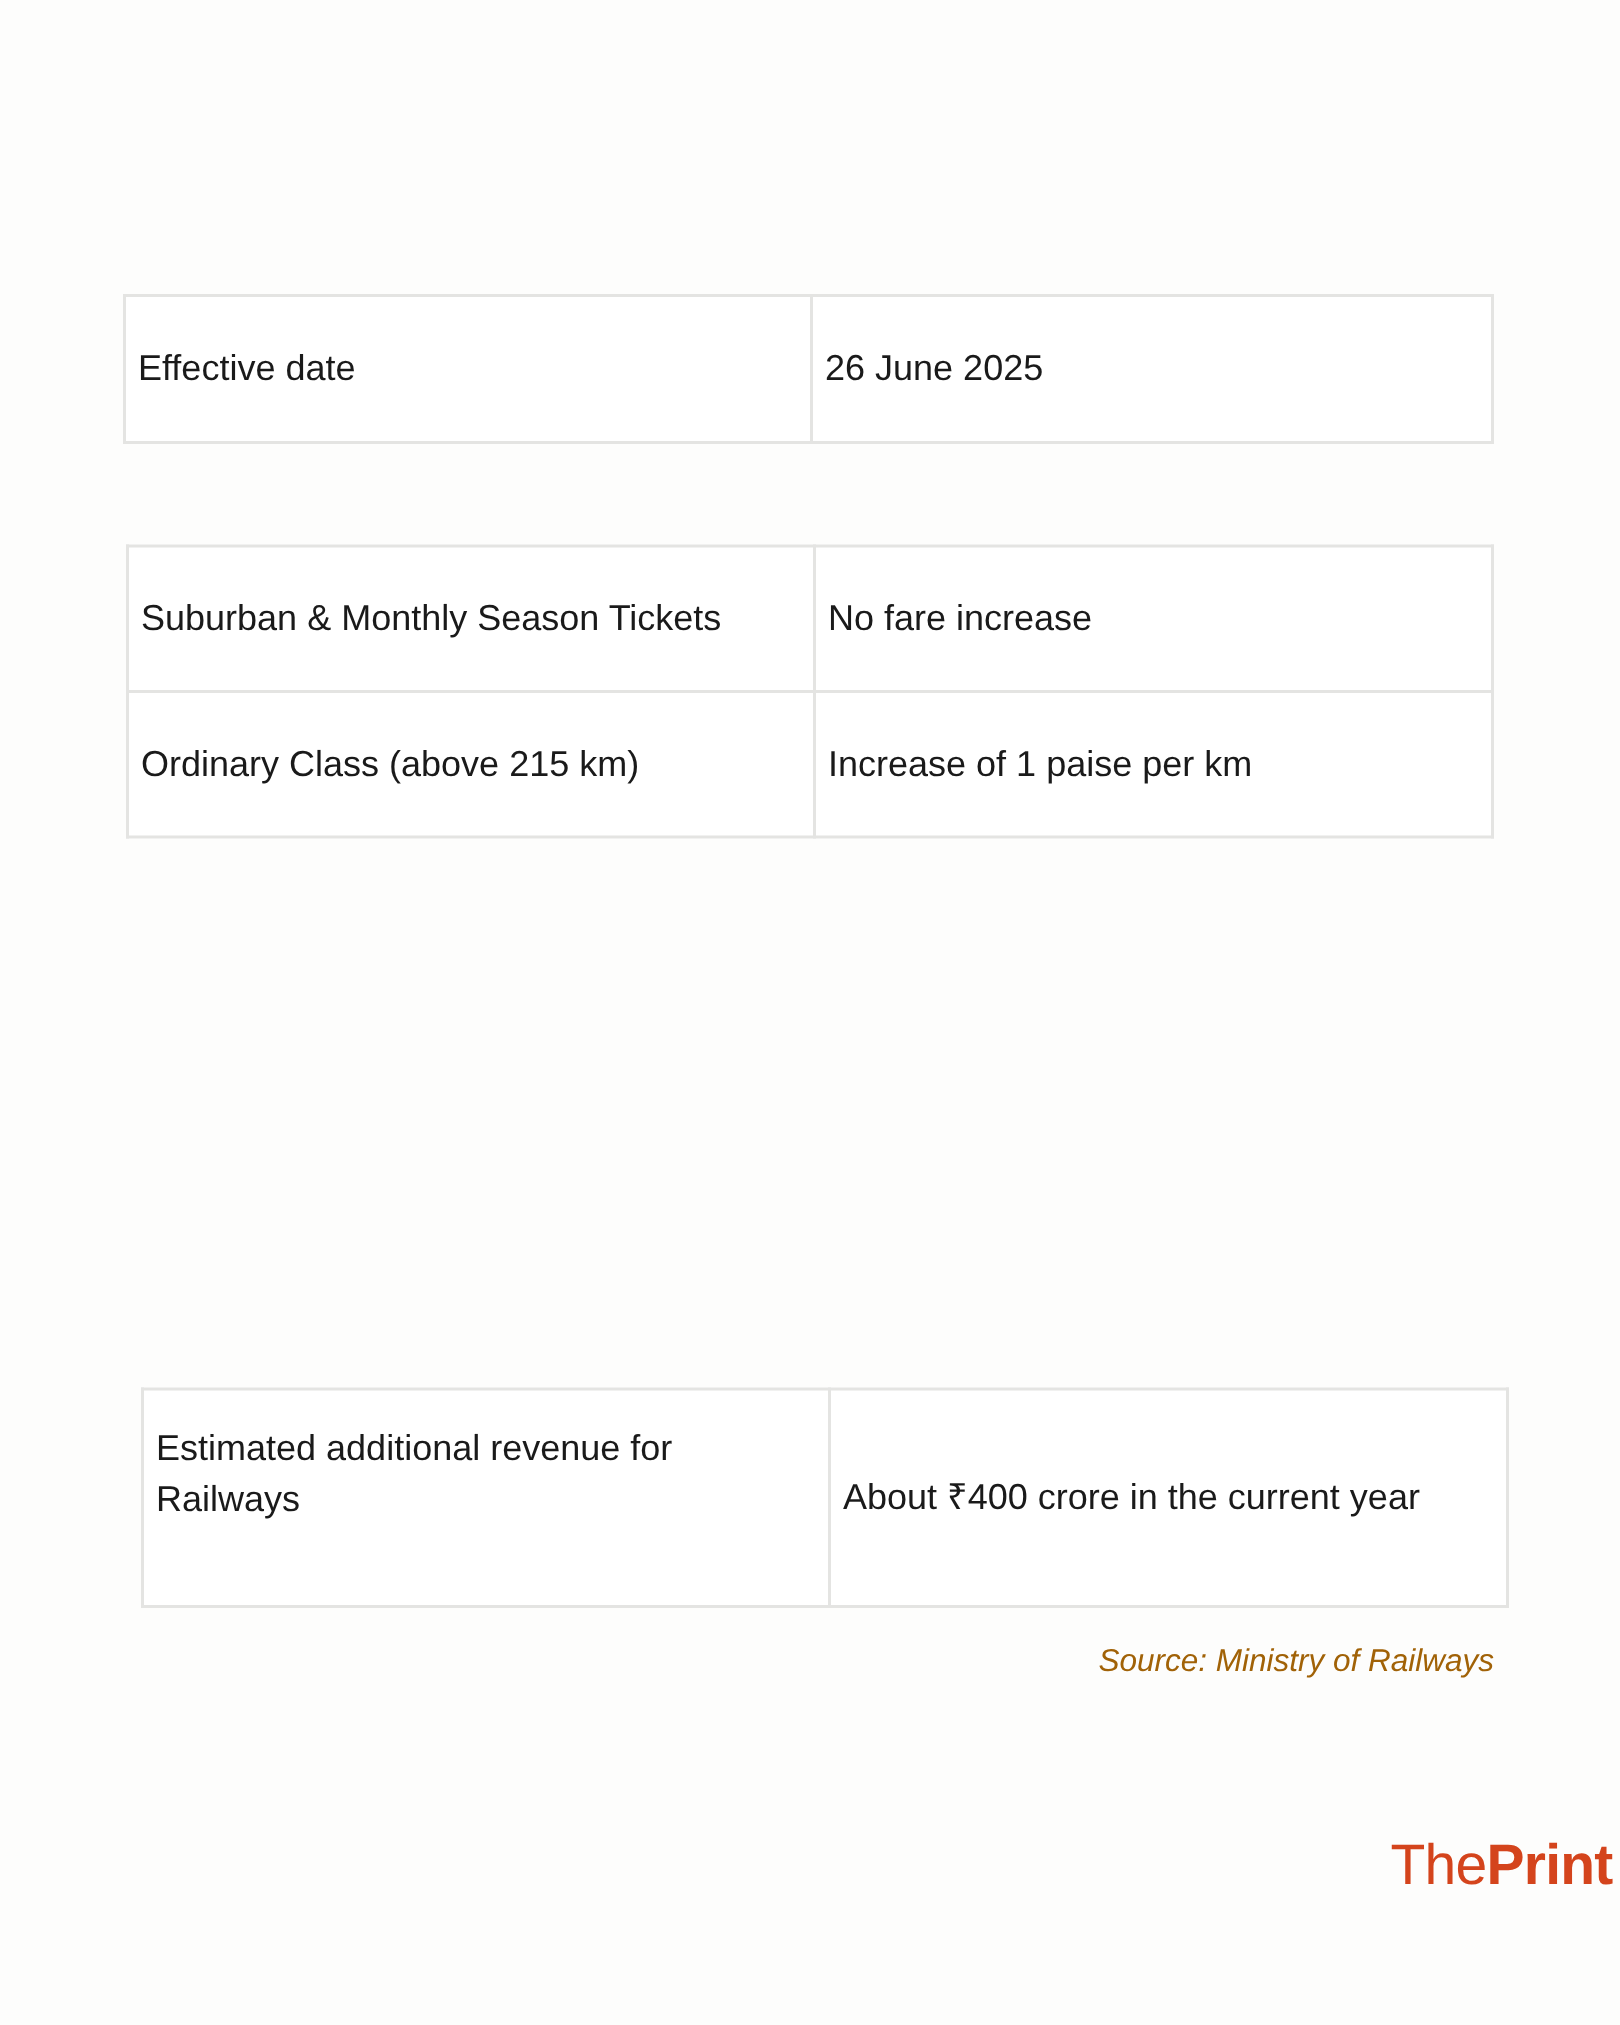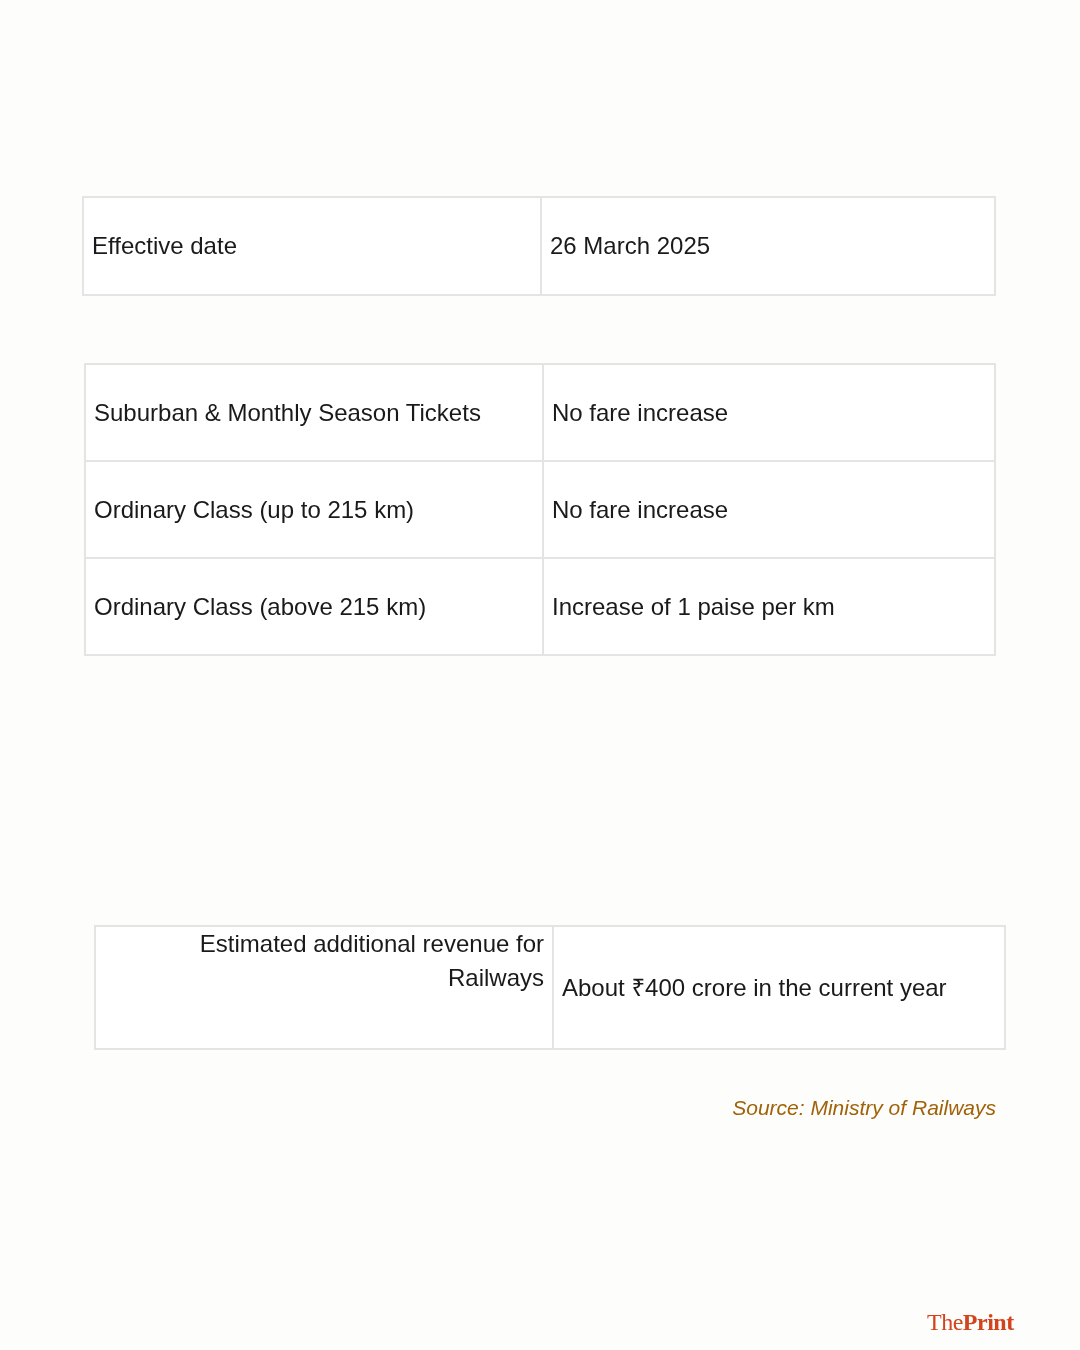--- a/index.html
+++ b/index.html
@@ -22,59 +22,55 @@
     vertical-align: middle;
     padding: 0 8px;
     line-height: 34px;
   }
   #t1 { left: 82px; top: 196px; width: 914px; }
   #t1 td { height: 96px; }
   #t2 { left: 84px; top: 363px; width: 912px; padding-left: 16px; }
   #t2 td { height: 95px; }
   #t3 { left: 94px; top: 925px; width: 912px; }
   #t3 td { height: 121px; }
-  #t3 td.lbl { vertical-align: top; padding-top: 0; text-align: right; }
+  #t3 td.lbl { vertical-align: top; padding-top: 22px; }
   td.lbl { width: 440px; border-radius: 29px; }
   .source {
     position: absolute;
     right: 84px; top: 1096px;
     font-style: italic;
     font-size: 21px;
     color: #a16207;
   }
   .logo {
     position: absolute;
-    left: 927px; top: 1309px;
-    font-family: Liberation Serif, serif;
-    font-size: 24px;
+    left: 927px; top: 1223px;
+    font-family: Liberation Sans, sans-serif;
+    font-size: 38px;
     color: #d4441c;
     letter-spacing: -0.5px;
   }
   .logo b { font-weight: bold; }
 </style>
 </head>
 <body>
 
 <table class="info" id="t1">
   <tbody>
       <tr>
     <td class="lbl">Effective date</td>
-    <td>26 March 2025</td>
+    <td>26 June 2025</td>
   </tr>
 </tbody>
   </table>
 
 <table class="info" id="t2">
   <tbody>
       <tr>
     <td class="lbl">Suburban &amp; Monthly Season Tickets</td>
-    <td>No fare increase</td>
-  </tr>
-  <tr>
-    <td class="lbl">Ordinary Class (up to 215 km)</td>
     <td>No fare increase</td>
   </tr>
   <tr>
     <td class="lbl">Ordinary Class (above 215 km)</td>
     <td>Increase of 1 paise per km</td>
   </tr>
 </tbody>
   </table>
 
 <table class="info" id="t3">

